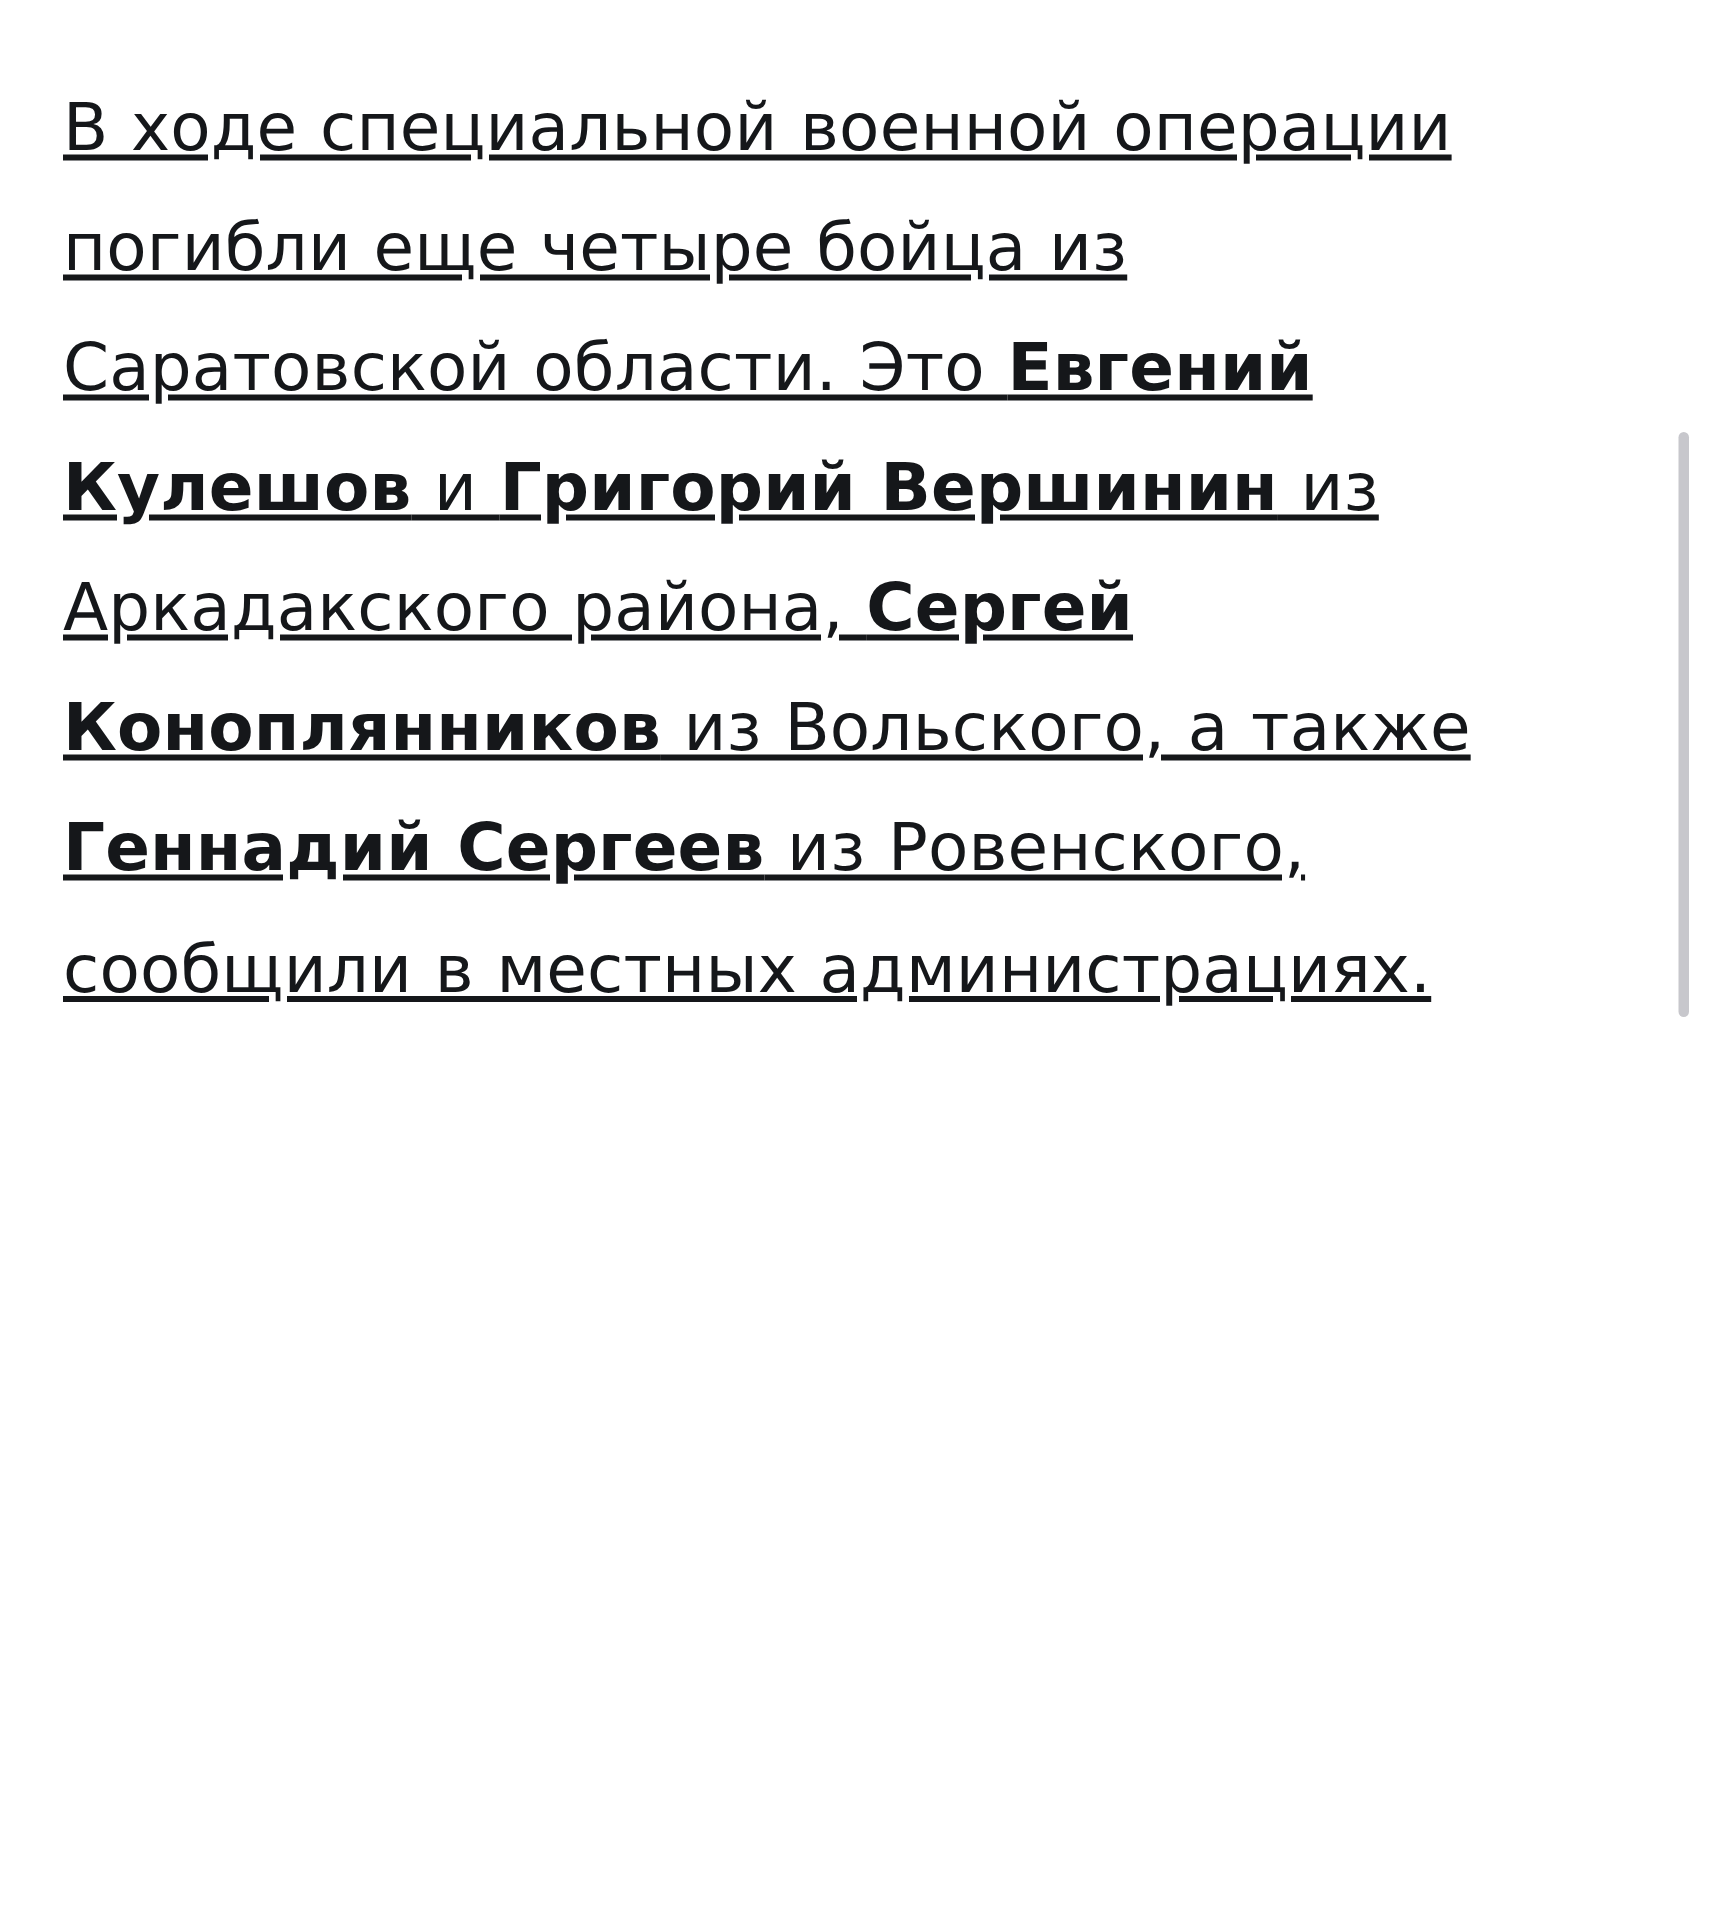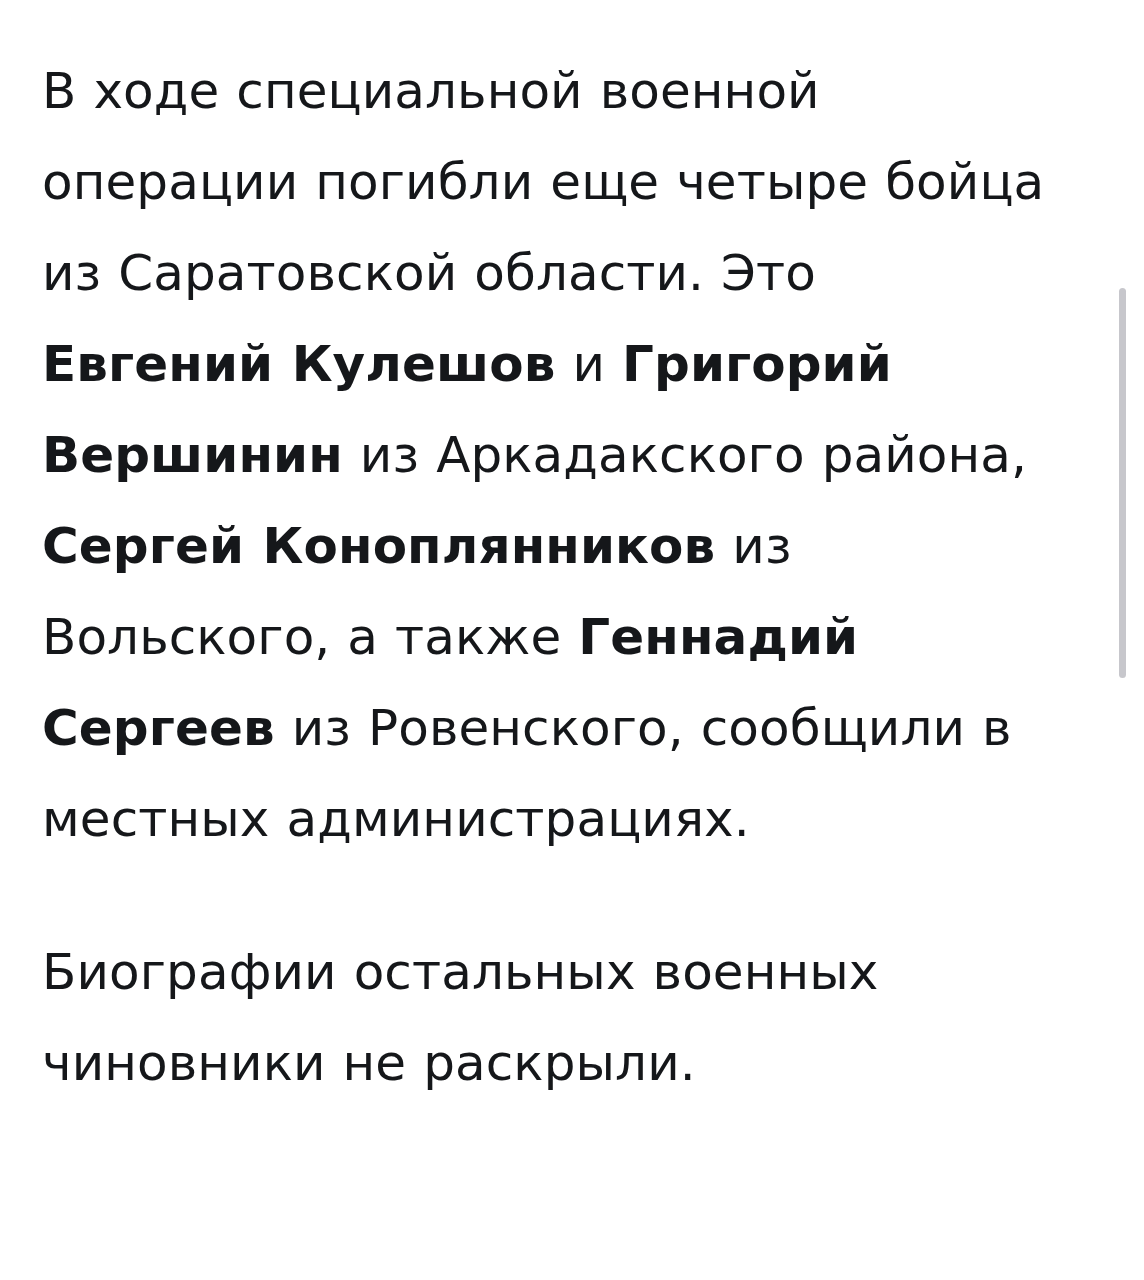--- a/index.html
+++ b/index.html
@@ -22,26 +22,27 @@
     box-sizing: border-box;
   }
   .article {
     position: absolute;
     left: 42px;
     top: 46px;
     width: 1010px;
   }
   .para {
     margin: 0 0 62px 0;
-    font-size: 50px;
+    font-size: 44px;
     line-height: 1.82;
     letter-spacing: 0.1px;
     color: #15171a;
     font-weight: 400;
     word-spacing: 1px;
+    text-decoration: underline;
   }
   .para:last-child {
     margin-bottom: 0;
   }
   .para b {
     font-weight: 700;
   }
   .scrollbar-track {
     position: absolute;
     right: 9px;
@@ -60,20 +61,19 @@
     background: #c7c7cc;
   }
 </style>
 </head>
 <body>
 
 <div class="page">
 
   <div class="article">
       <p class="para"><span>В ходе специальной военной операции погибли еще четыре бойца из Саратовской области. Это </span><b>Евгений Кулешов</b><span> и </span><b>Григорий Вершинин</b><span> из Аркадакского района, </span><b>Сергей Коноплянников</b><span> из Вольского, а также </span><b>Геннадий Сергеев</b><span> из Ровенского, сообщили в местных администрациях.</span></p>
-      <p class="para"><span>Биографии остальных военных чиновники не раскрыли.</span></p>
     </div>
 
   <div class="scrollbar-track">
     <div class="scrollbar-thumb" style="background: rgb(199, 199, 204);"></div>
   </div>
 
 </div>
 
 </body></html>

